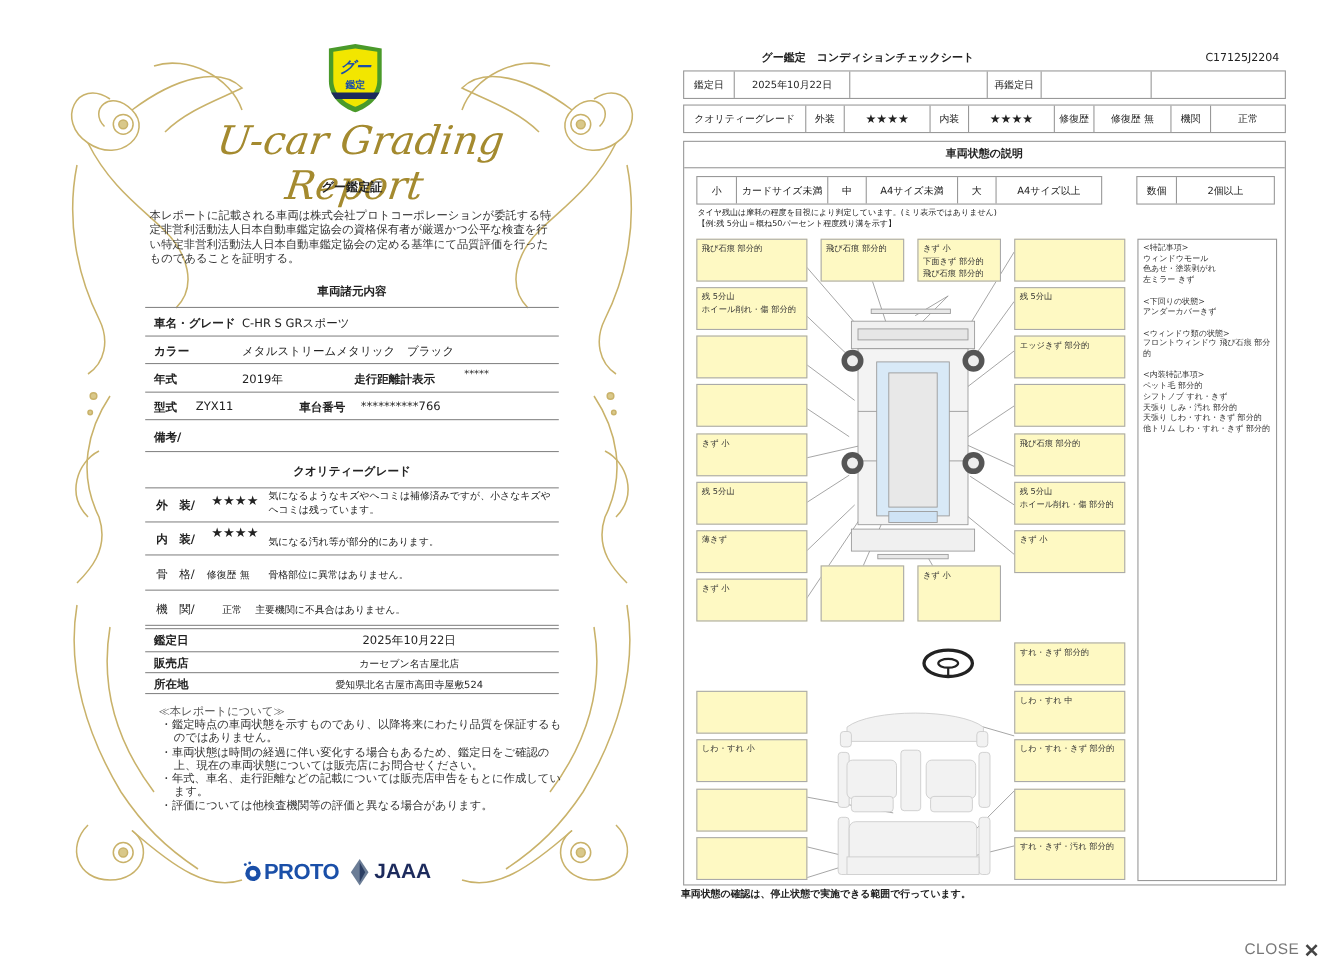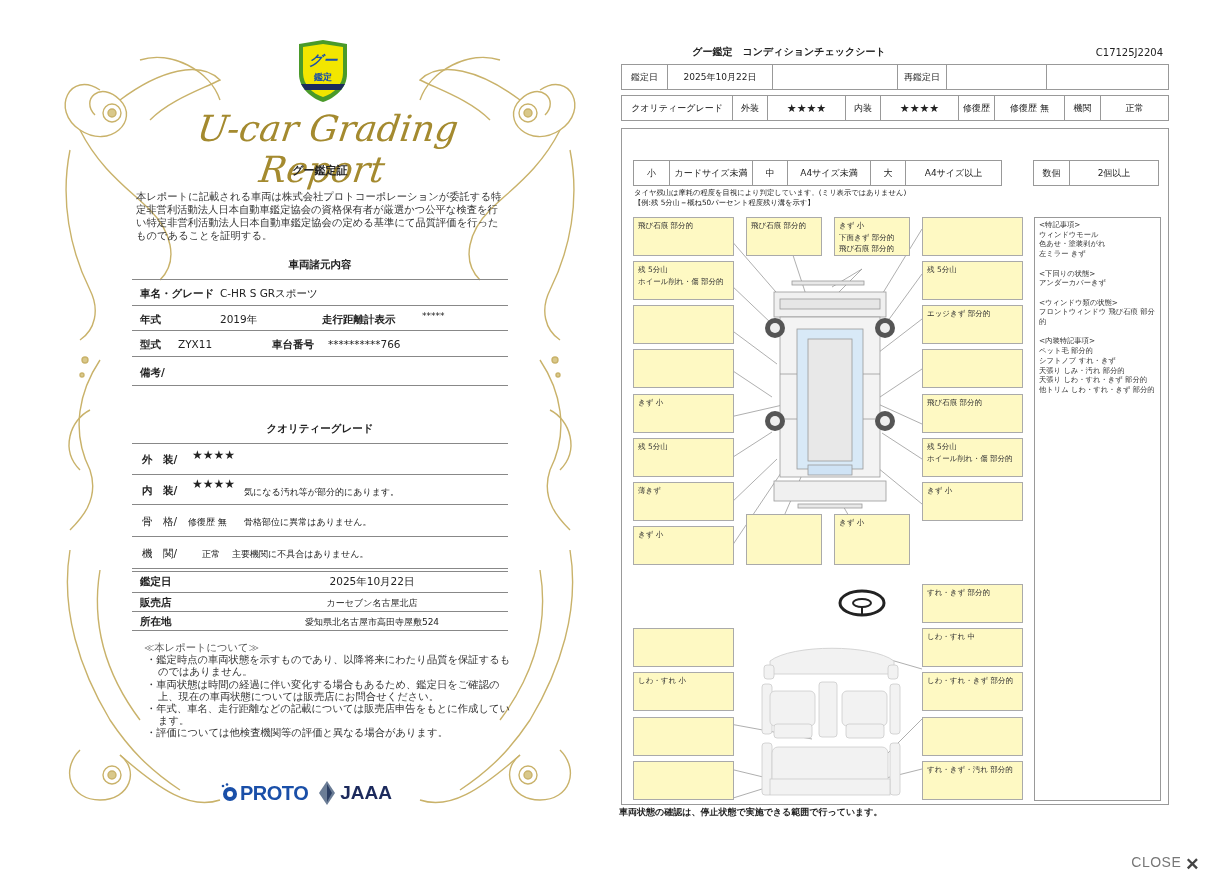--- a/index.html
+++ b/index.html
@@ -115,20 +115,24 @@
   <div class="cert-subtitle">グー鑑定証</div>
   <div class="cert-intro">本レポートに記載される車両は株式会社プロトコーポレーションが委託する特定非営利活動法人日本自動車鑑定協会の資格保有者が厳選かつ公平な検査を行い特定非営利活動法人日本自動車鑑定協会の定める基準にて品質評価を行ったものであることを証明する。</div>
 
   <div class="section-head" style="top:228px">車両諸元内容</div>
   <div class="spec-table">
     <div class="spec-row">
       <span style="left:8px;font-weight:bold">車名・グレード</span>
       <span style="left:88px">C-HR S GRスポーツ</span>
     </div>
     <div class="spec-row">
+      <span style="left:8px;font-weight:bold">カラー</span>
+      <span style="left:88px">メタルストリームメタリック　ブラック</span>
+    </div>
+    <div class="spec-row">
       <span style="left:8px;font-weight:bold">年式</span>
       <span style="left:88px">2019年</span>
       <span style="left:190px;font-weight:bold">走行距離計表示</span>
       <span style="left:290px;top:5px;font-size:9px">*****</span>
     </div>
     <div class="spec-row">
       <span style="left:8px;font-weight:bold">型式</span>
       <span style="left:46px">ZYX11</span>
       <span style="left:140px;font-weight:bold">車台番号</span>
       <span style="left:196px">**********766</span>
@@ -136,20 +140,21 @@
     <div class="spec-row" style="height:29px">
       <span style="left:8px;top:9px;font-weight:bold">備考/</span>
     </div>
   </div>
 
   <div class="section-head" style="top:392px">クオリティーグレード</div>
   <div class="grade-table" style="top:413px">
     <div class="grade-row" style="height:31px">
       <span style="left:10px;top:9px;font-weight:bold;font-size:10.5px">外　装/</span>
       <span style="left:60px;top:4px;font-size:12px">★★★★</span>
+      <span style="left:112px;top:3px;width:260px;font-size:9px;line-height:11.5px">気になるようなキズやヘコミは補修済みですが、小さなキズやヘコミは残っています。</span>
     </div>
     <div class="grade-row" style="height:30px">
       <span style="left:10px;top:9px;font-weight:bold;font-size:10.5px">内　装/</span>
       <span style="left:60px;top:2px;font-size:12px">★★★★</span>
       <span style="left:112px;top:11px;font-size:9px">気になる汚れ等が部分的にあります。</span>
     </div>
     <div class="grade-row" style="height:32px">
       <span style="left:10px;top:10px;font-weight:normal;font-size:10.5px">骨　格/</span>
       <span style="left:56px;top:11px;font-size:9px">修復歴 無</span>
       <span style="left:112px;top:11px;font-size:9px">骨格部位に異常はありません。</span>
@@ -223,20 +228,21 @@
     <div style="width:78px;font-size:11px">★★★★</div>
     <div style="width:35px">内装</div>
     <div style="width:78px;font-size:11px">★★★★</div>
     <div style="width:36px">修復歴</div>
     <div style="width:70px">修復歴 無</div>
     <div style="width:36px">機関</div>
     <div style="flex:1">正常</div>
   </div>
 
   <div class="desc-box">
+    <div class="desc-head">車両状態の説明</div>
 
     <div class="legend">
       <div style="width:36px">小</div>
       <div style="width:83px">カードサイズ未満</div>
       <div style="width:35px">中</div>
       <div style="width:83px">A4サイズ未満</div>
       <div style="width:35px">大</div>
       <div style="flex:1">A4サイズ以上</div>
     </div>
     <div class="legend2">

